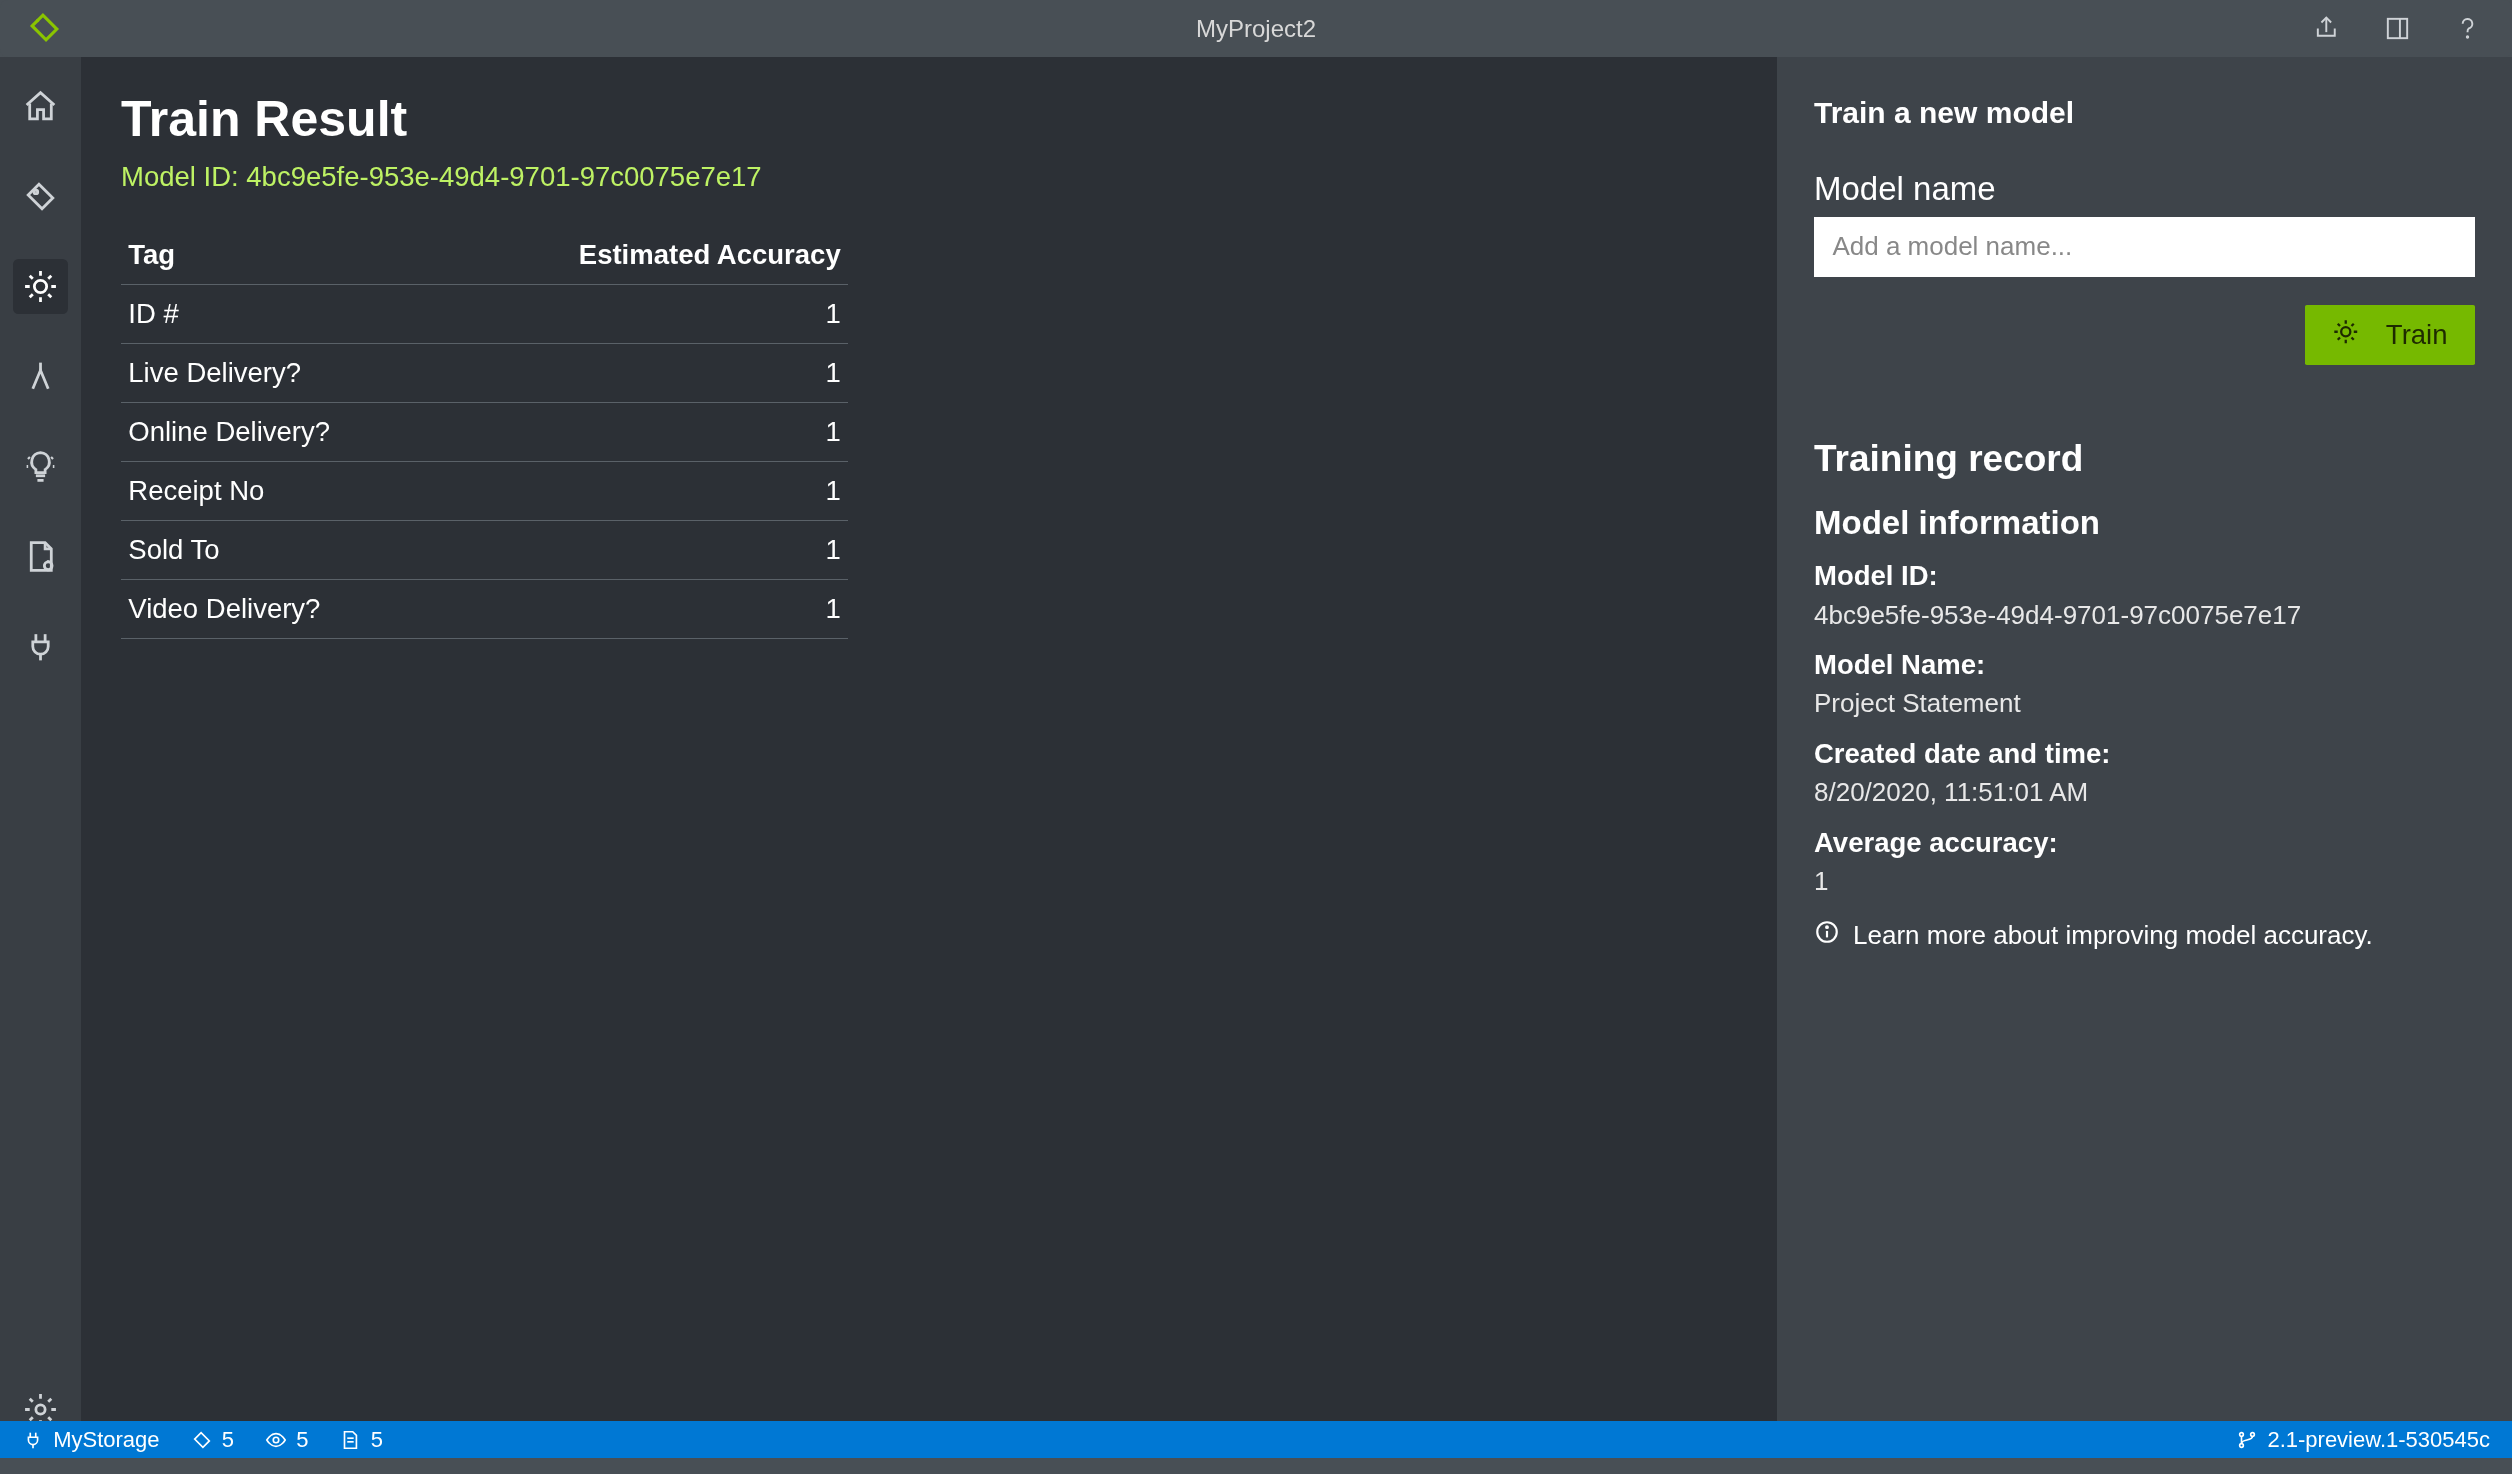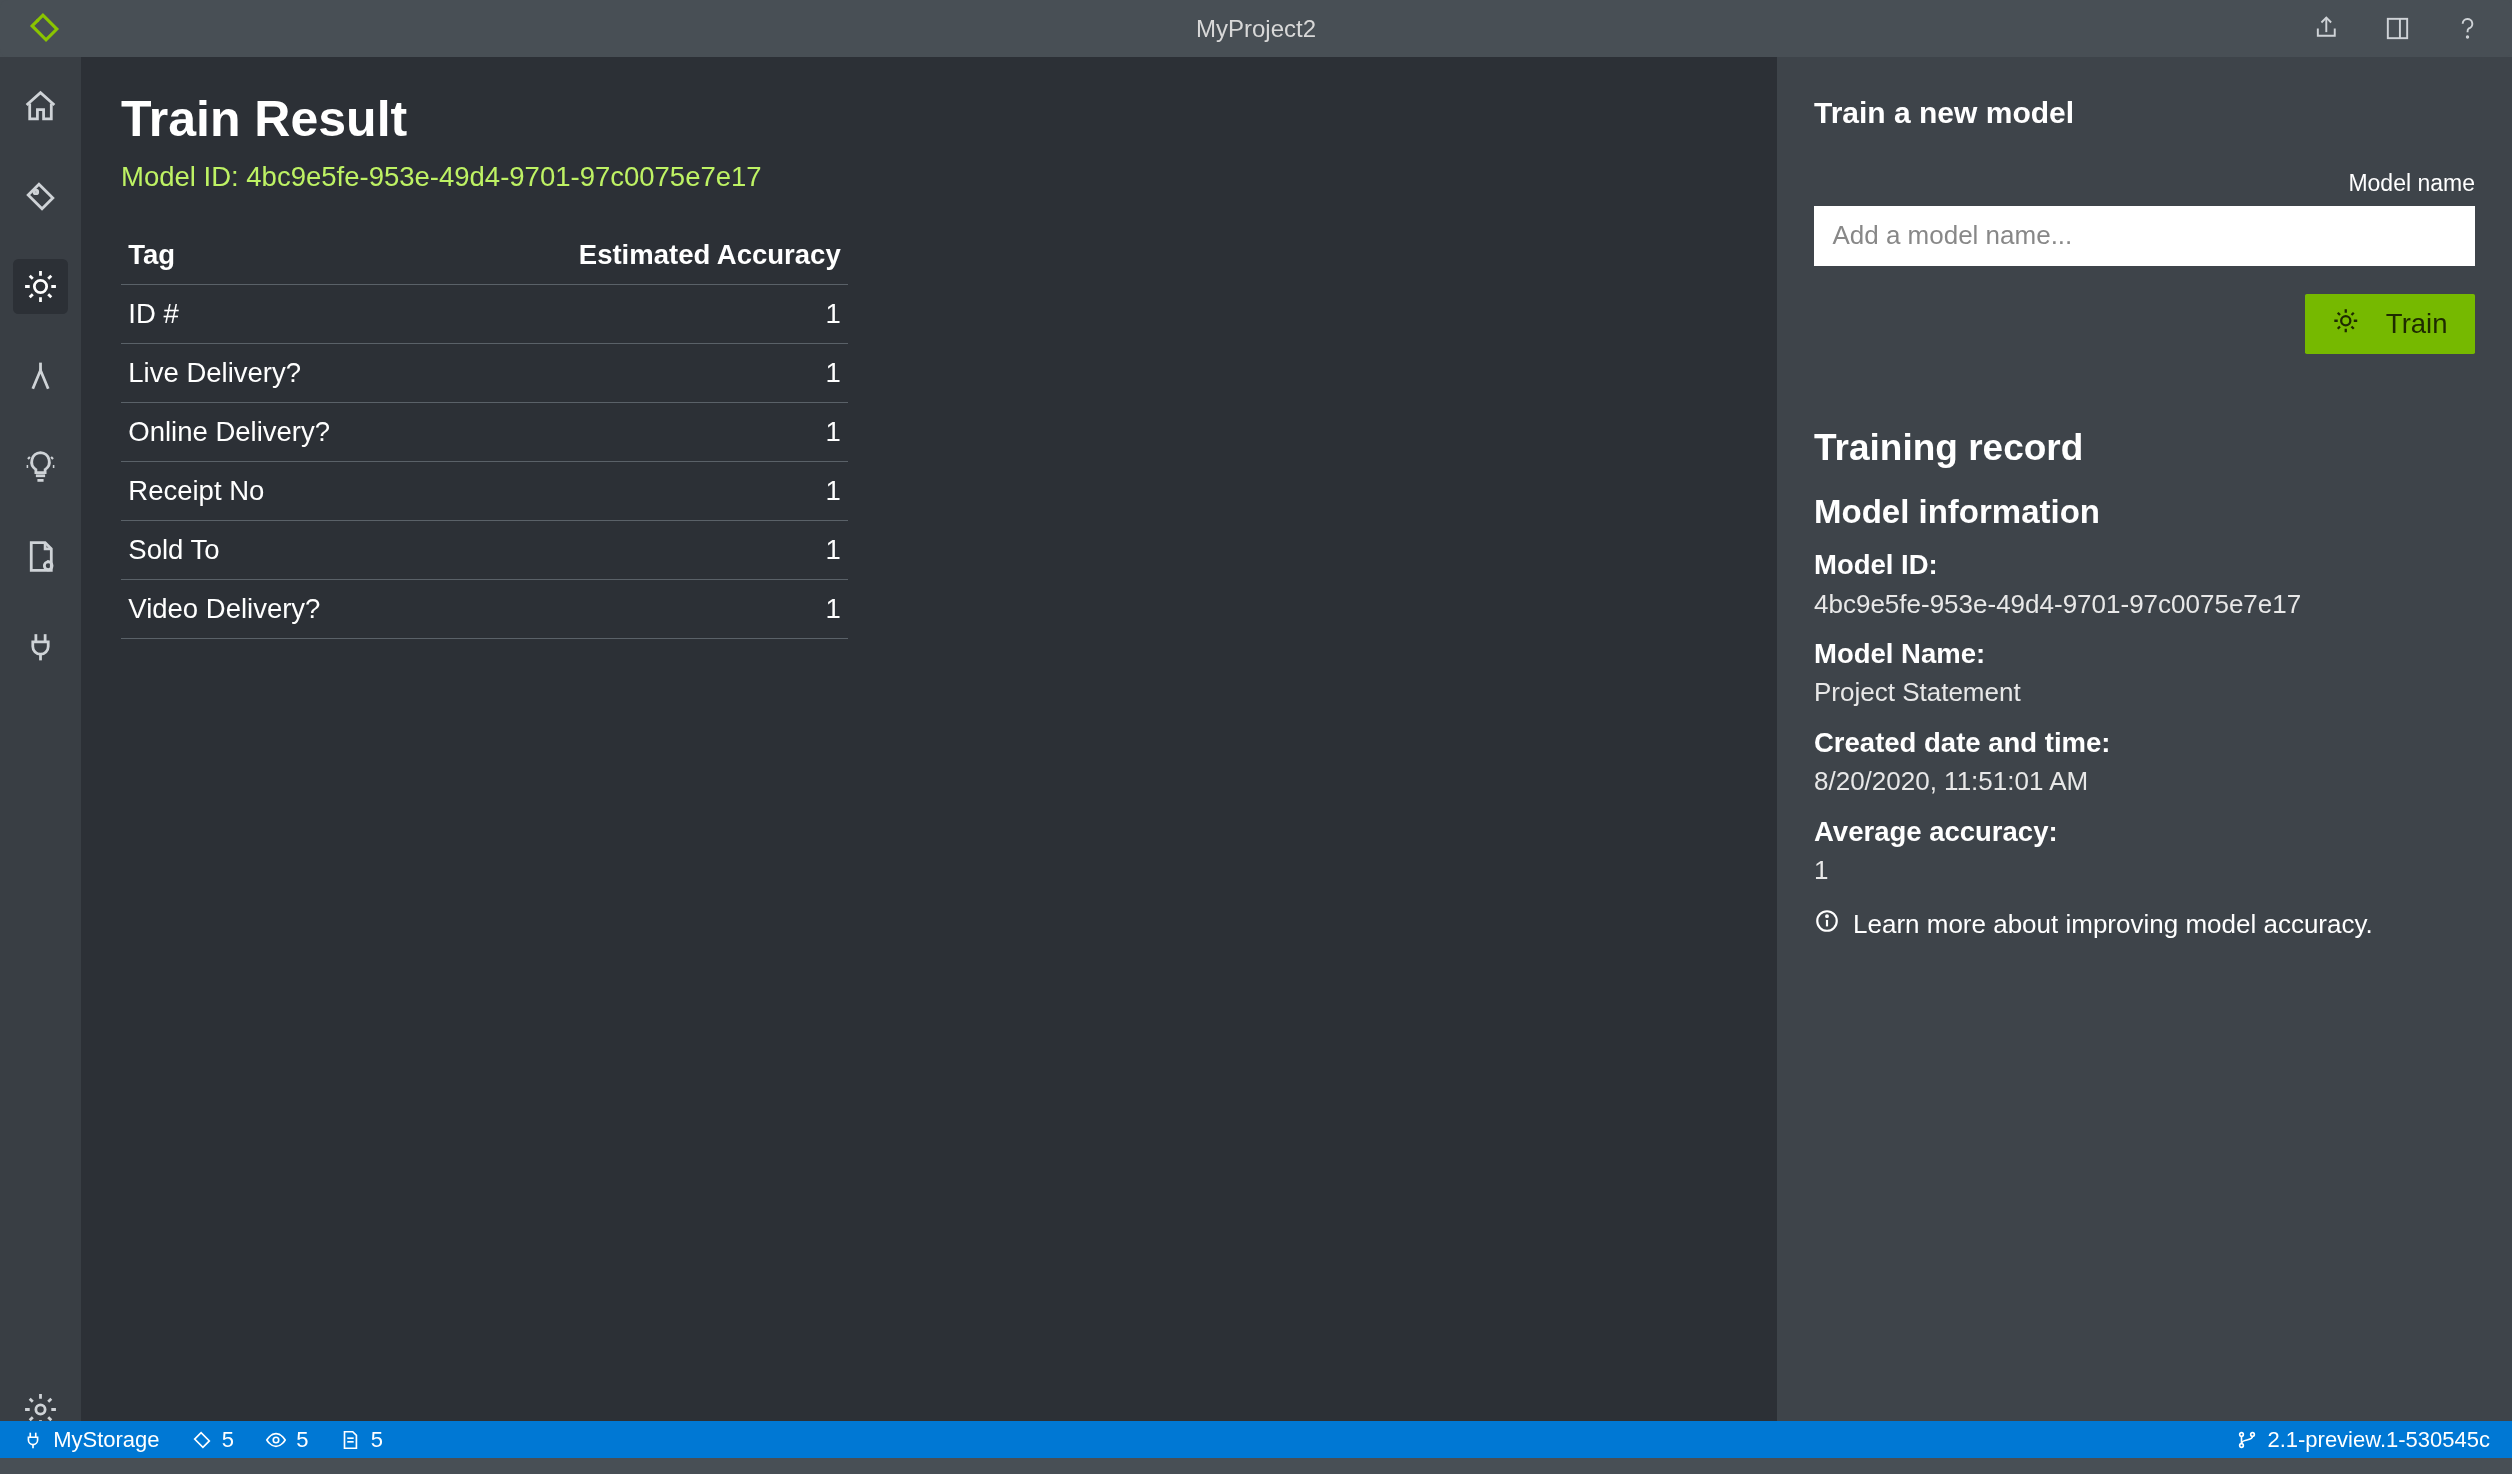--- a/index.html
+++ b/index.html
@@ -66,21 +66,21 @@
 
   table.result-table { width:727px; border-collapse:collapse; }
   table.result-table th, table.result-table td {
     text-align:left; padding:13px 7.3px; font-size:27.5px; border-bottom:1.8px solid var(--border-line);
   }
   table.result-table th { font-weight:700; }
   table.result-table th:last-child, table.result-table td:last-child { text-align:right; }
 
   
   .right-h1 { font-size:30px; font-weight:600; margin:11px 0 40px 0; }
-  .field-label { font-size:23px; margin-bottom:9.2px;text-align:right; }
+  .field-label { font-size:33px; margin-bottom:9.2px; }
   input.model-name {
     width:100%; font-size:26px; padding:14.7px 18.4px; border:none; outline:none;
     background:#fff; color:#555;
   }
   input.model-name::placeholder { color:#888; }
   .train-row { display:flex; justify-content:flex-end; margin-top:27.5px; }
   .train-btn {
     display:flex; align-items:center; gap:26px; background:var(--train-btn);
     border:none; color:#1e2a00; font-size:27.5px; font-weight:500;
     padding:13px 27.5px; border-radius:1.8px;

